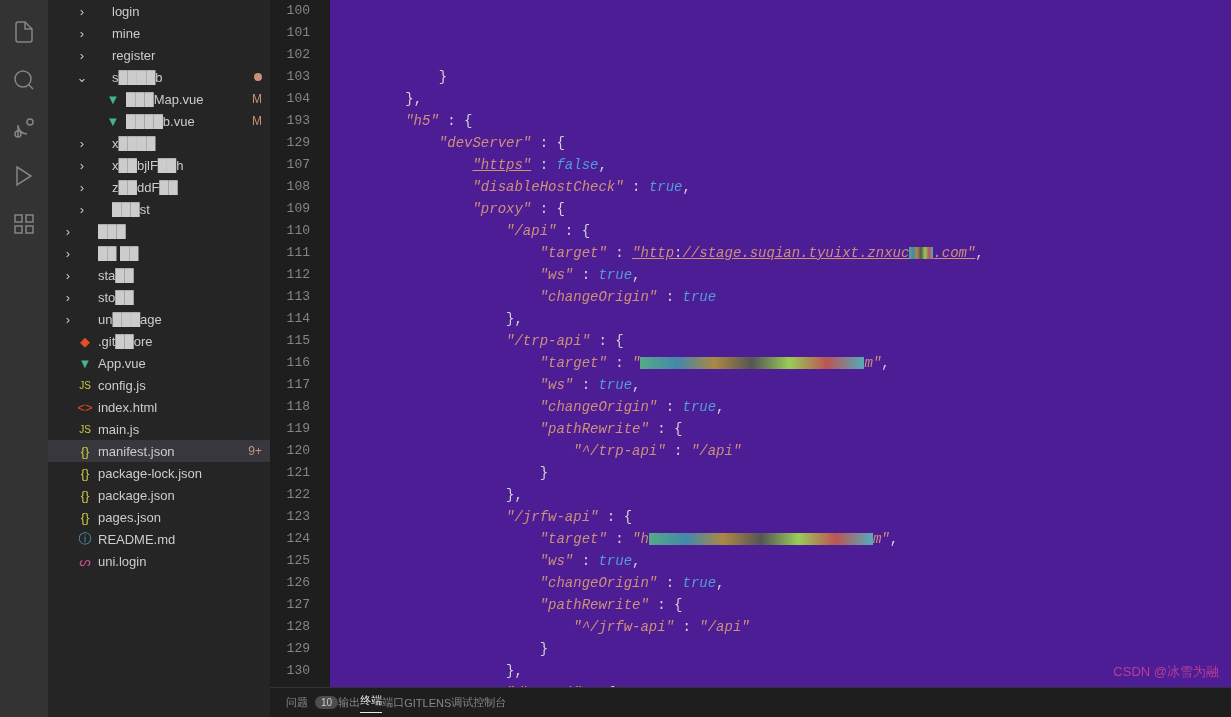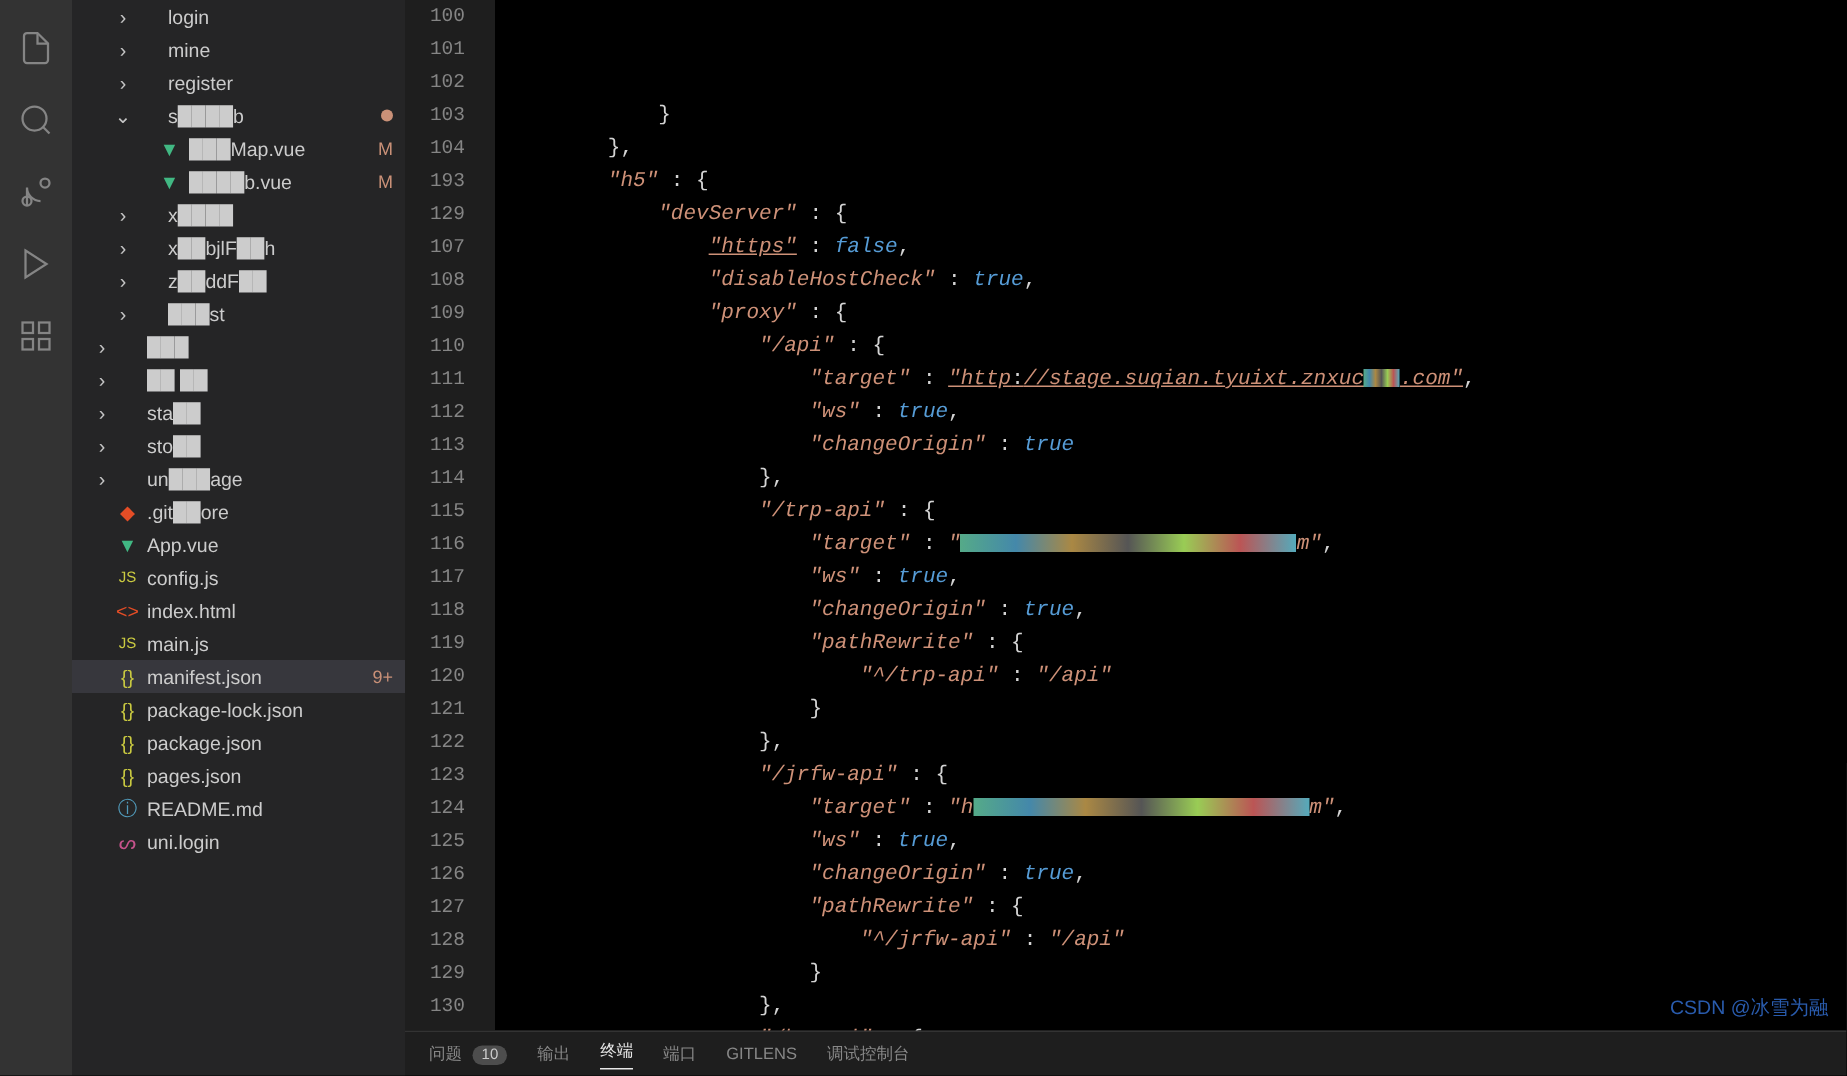--- a/index.html
+++ b/index.html
@@ -66,21 +66,21 @@
   margin-left: 4px;
 }
 .file-vue { color: #41b883; }
 .file-js { color: #cbcb41; font-size: 10px; font-weight: normal; }
 .file-json { color: #cbcb41; }
 .file-html { color: #e44d26; }
 .file-md { color: #519aba; }
 .file-scss { color: #c6538c; }
 .file-git { color: #e44d26; }
 .dot-mod { width:8px; height:8px; border-radius:50%; background:#ca9178; margin-left:6px; }
-.editor-area { flex: 1; display: flex; flex-direction: column; background: #000000; }
+.editor-area { flex: 1; display: flex; flex-direction: column; background: #4c1d95; }
 .editor-body { flex: 1; display: flex; overflow: hidden; }
 .gutter {
   width: 60px;
   background: #1e1e1e;
   color: #858585;
   text-align: right;
   padding-right: 20px;
   font-size: 13px;
   line-height: 22px;
   user-select: none;
@@ -108,37 +108,36 @@
 }
 .panel-tabs {
   height: 30px;
   background: #1e1e1e;
   border-top: 1px solid #333;
   display: flex;
   align-items: center;
   padding-left: 16px;
   font-family: -apple-system, 'Segoe UI', sans-serif;
   font-size: 11px;
-  gap: 20px;
 }
 .panel-tab { color: #888; cursor: pointer; }
 .panel-tab.active { color: #e7e7e7; border-bottom: 1px solid #e7e7e7; padding-bottom: 4px; }
 .panel-badge {
   background: #4d4d4d;
   color: #ccc;
   border-radius: 10px;
   padding: 1px 6px;
   font-size: 10px;
   margin-left: 4px;
 }
 .watermark {
   position: absolute;
   right: 12px;
   bottom: 36px;
-  color: #3b82f6;
+  color: #ec4899;
   font-family: sans-serif;
   font-size: 13px;
   opacity: 0.7;
 }
 .scrollbar-stub {
   position: absolute;
   right: 2px;
   top: 0;
   width: 10px;
   height: 100%;

